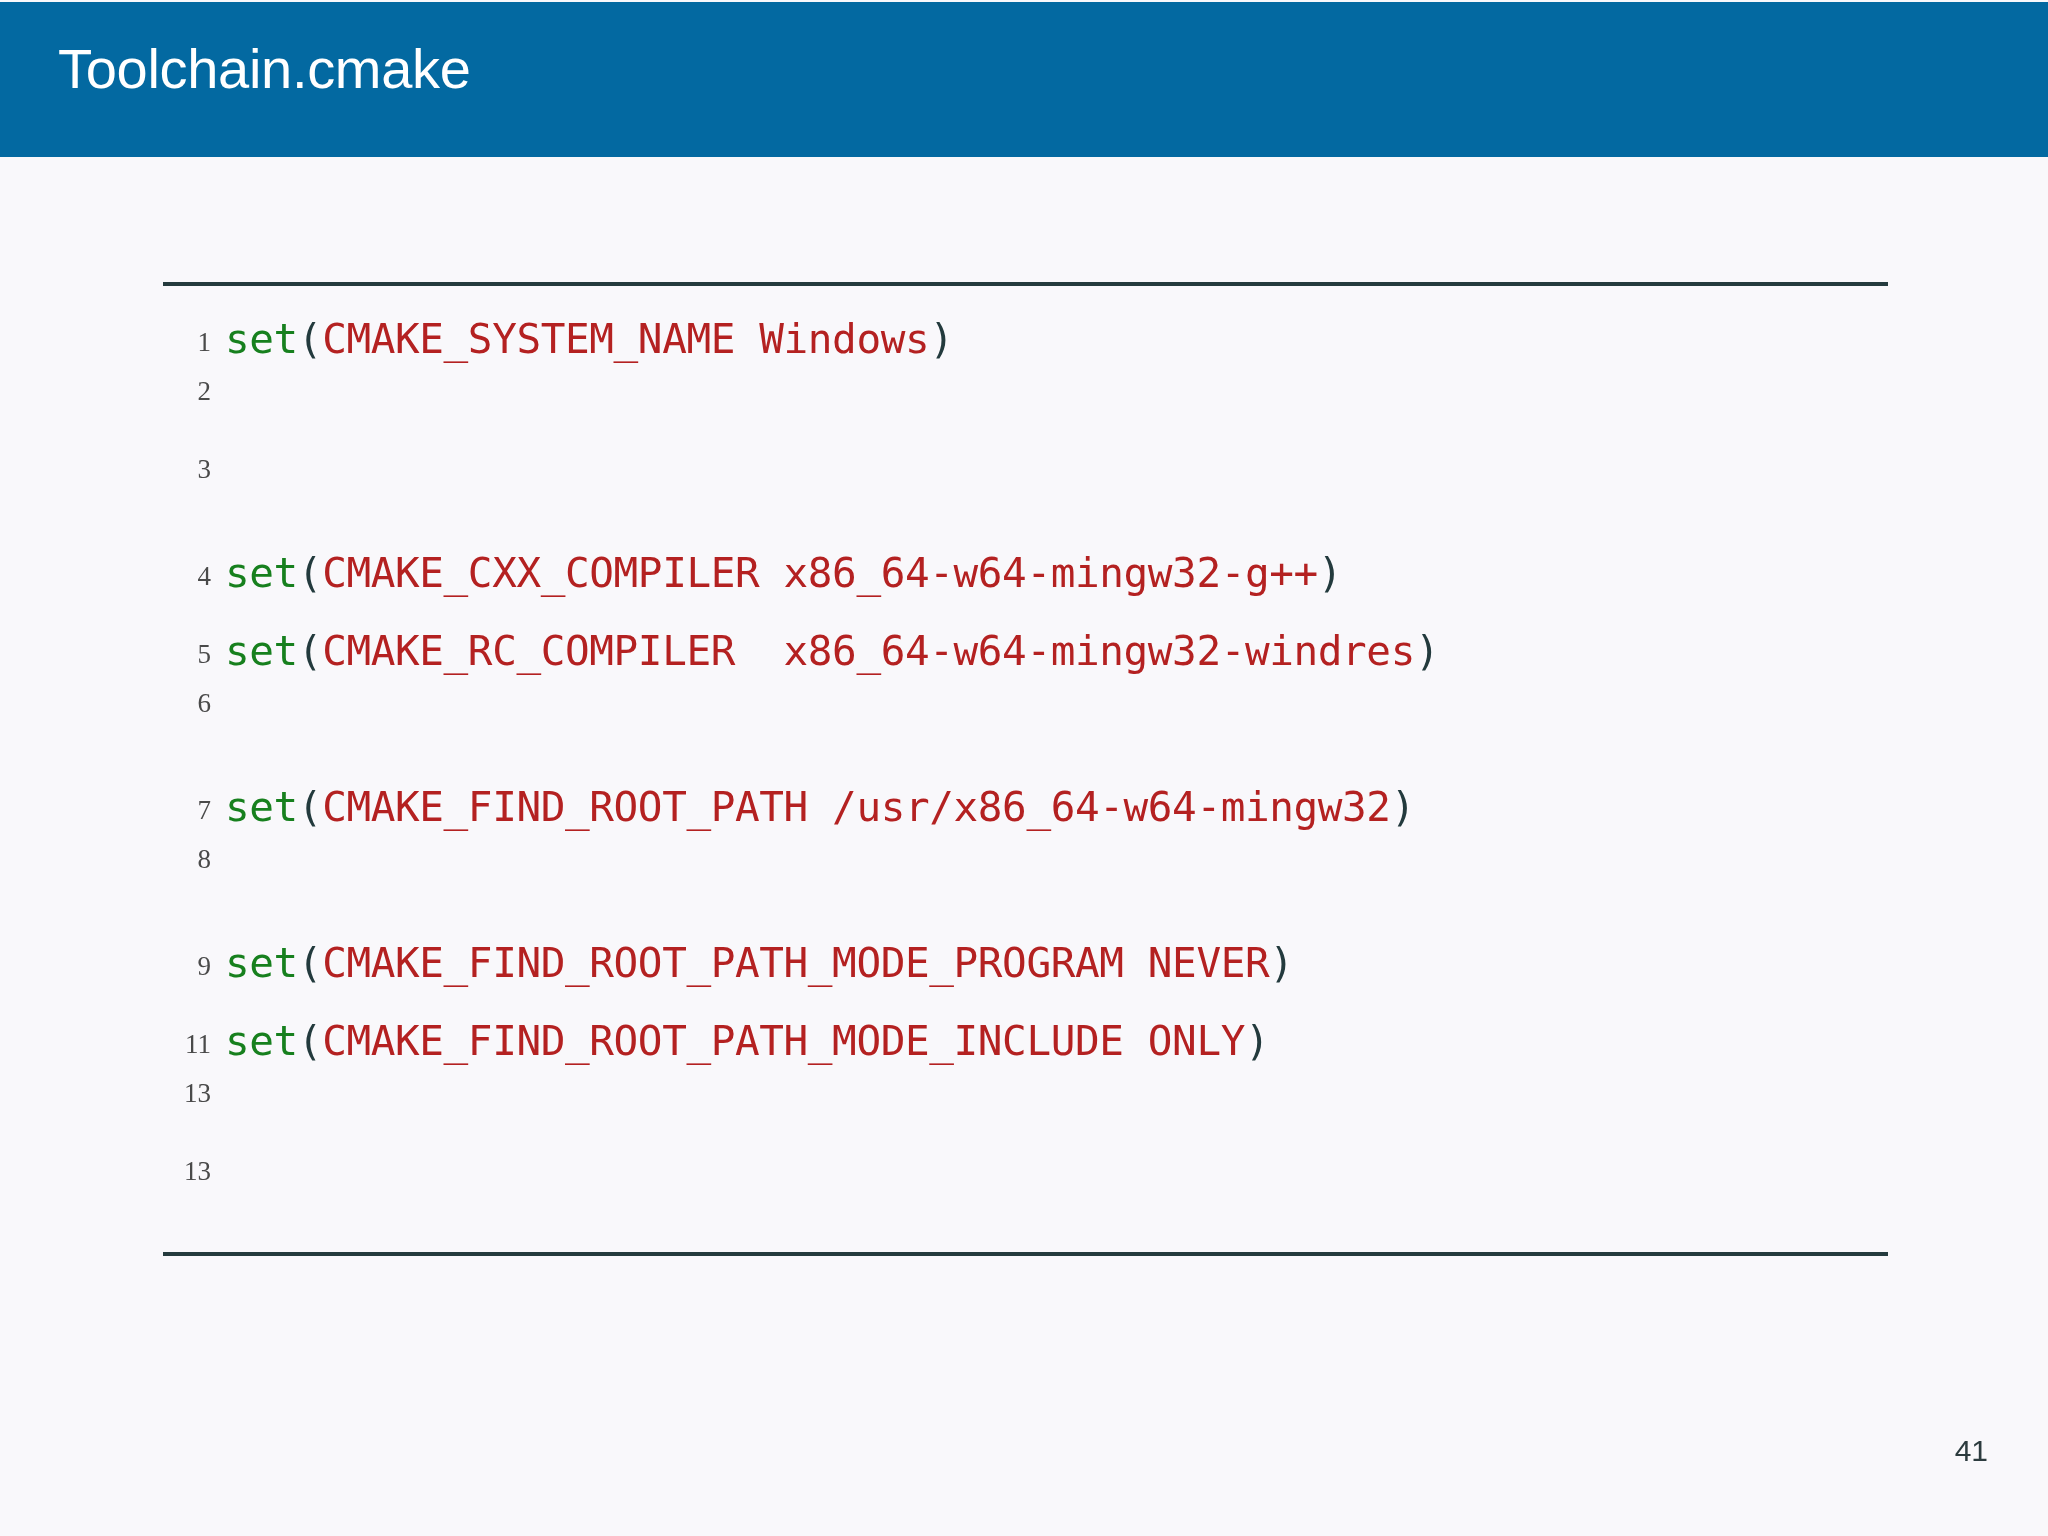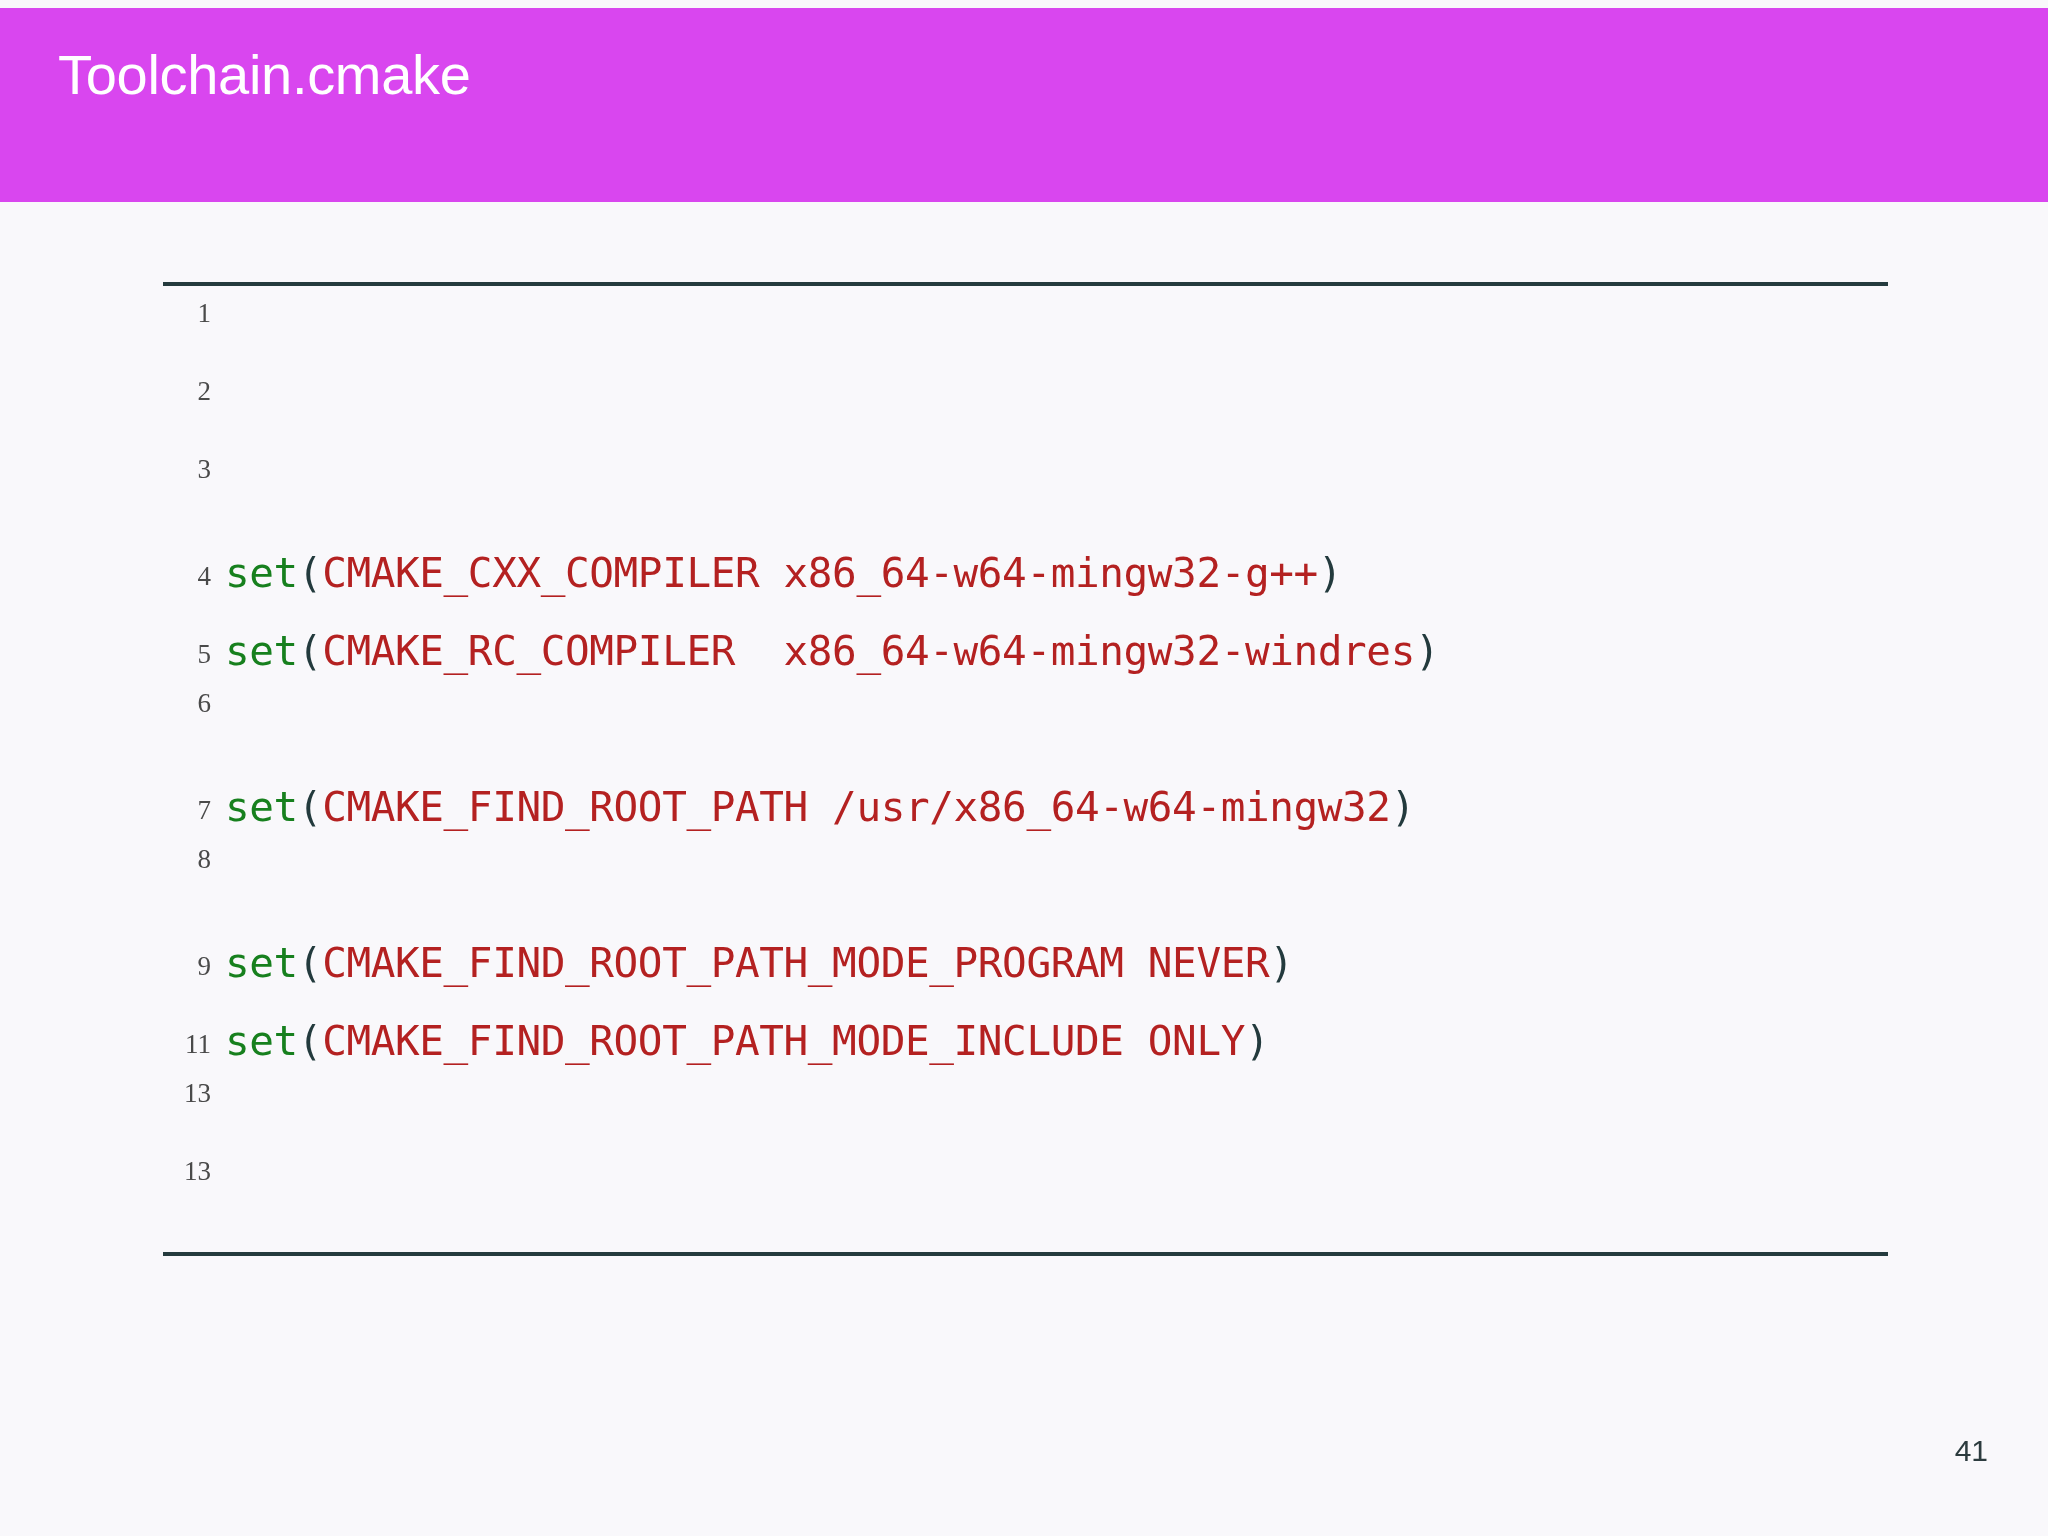--- a/index.html
+++ b/index.html
@@ -18,24 +18,24 @@
     position: relative;
     width: 2048px;
     height: 1536px;
     background: #f9f8fb;
   }
 
   
   .header-bar {
     position: absolute;
     left: 0;
-    top: 8px;
+    top: 2px;
     width: 2048px;
-    height: 194px;
-    background: #d946ef;
+    height: 155px;
+    background: #0369a1;
     box-sizing: border-box;
   }
   .header-title {
     position: absolute;
     left: 58px;
     top: 34px;
     font-family: "Liberation Sans", sans-serif;
     font-size: 56px;
     font-weight: 400;
     letter-spacing: -0.3px;
@@ -110,21 +110,21 @@
 
 <div class="slide">
 
   <div class="header-bar">
     <div class="header-title">Toolchain.cmake</div>
   </div>
 
   <div class="code-block">
     <div class="rule rule-top"></div>
     <div class="code-lines" id="code-lines">
-        <div class="code-line"><span class="line-no">1</span></div>
+        <div class="code-line"><span class="line-no">1</span><span class="code-text"><span class="tok-fn">set</span><span class="tok-paren">(</span><span class="tok-arg">CMAKE_SYSTEM_NAME Windows</span><span class="tok-paren">)</span></span></div>
         <div class="code-line"><span class="line-no">2</span><span class="code-text"><span class="tok-fn"></span><span class="tok-paren"></span><span class="tok-arg"></span><span class="tok-paren"></span></span></div>
         <div class="code-line"><span class="line-no">3</span></div>
         <div class="code-line"><span class="line-no">4</span><span class="code-text"><span class="tok-fn">set</span><span class="tok-paren">(</span><span class="tok-arg">CMAKE_CXX_COMPILER x86_64-w64-mingw32-g++</span><span class="tok-paren">)</span></span></div>
         <div class="code-line"><span class="line-no">5</span><span class="code-text"><span class="tok-fn">set</span><span class="tok-paren">(</span><span class="tok-arg">CMAKE_RC_COMPILER  x86_64-w64-mingw32-windres</span><span class="tok-paren">)</span></span></div>
         <div class="code-line"><span class="line-no">6</span><span class="code-text"><span class="tok-fn"></span><span class="tok-paren"></span><span class="tok-arg"></span><span class="tok-paren"></span></span></div>
         <div class="code-line"><span class="line-no">7</span><span class="code-text"><span class="tok-fn">set</span><span class="tok-paren">(</span><span class="tok-arg">CMAKE_FIND_ROOT_PATH /usr/x86_64-w64-mingw32</span><span class="tok-paren">)</span></span></div>
         <div class="code-line"><span class="line-no">8</span><span class="code-text"><span class="tok-fn"></span><span class="tok-paren"></span><span class="tok-arg"></span><span class="tok-paren"></span></span></div>
         <div class="code-line"><span class="line-no">9</span><span class="code-text"><span class="tok-fn">set</span><span class="tok-paren">(</span><span class="tok-arg">CMAKE_FIND_ROOT_PATH_MODE_PROGRAM NEVER</span><span class="tok-paren">)</span></span></div>
         <div class="code-line"><span class="line-no">11</span><span class="code-text"><span class="tok-fn">set</span><span class="tok-paren">(</span><span class="tok-arg">CMAKE_FIND_ROOT_PATH_MODE_INCLUDE ONLY</span><span class="tok-paren">)</span></span></div>
         <div class="code-line"><span class="line-no">13</span><span class="code-text"><span class="tok-fn"></span><span class="tok-paren"></span><span class="tok-arg"></span><span class="tok-paren"></span></span></div>

